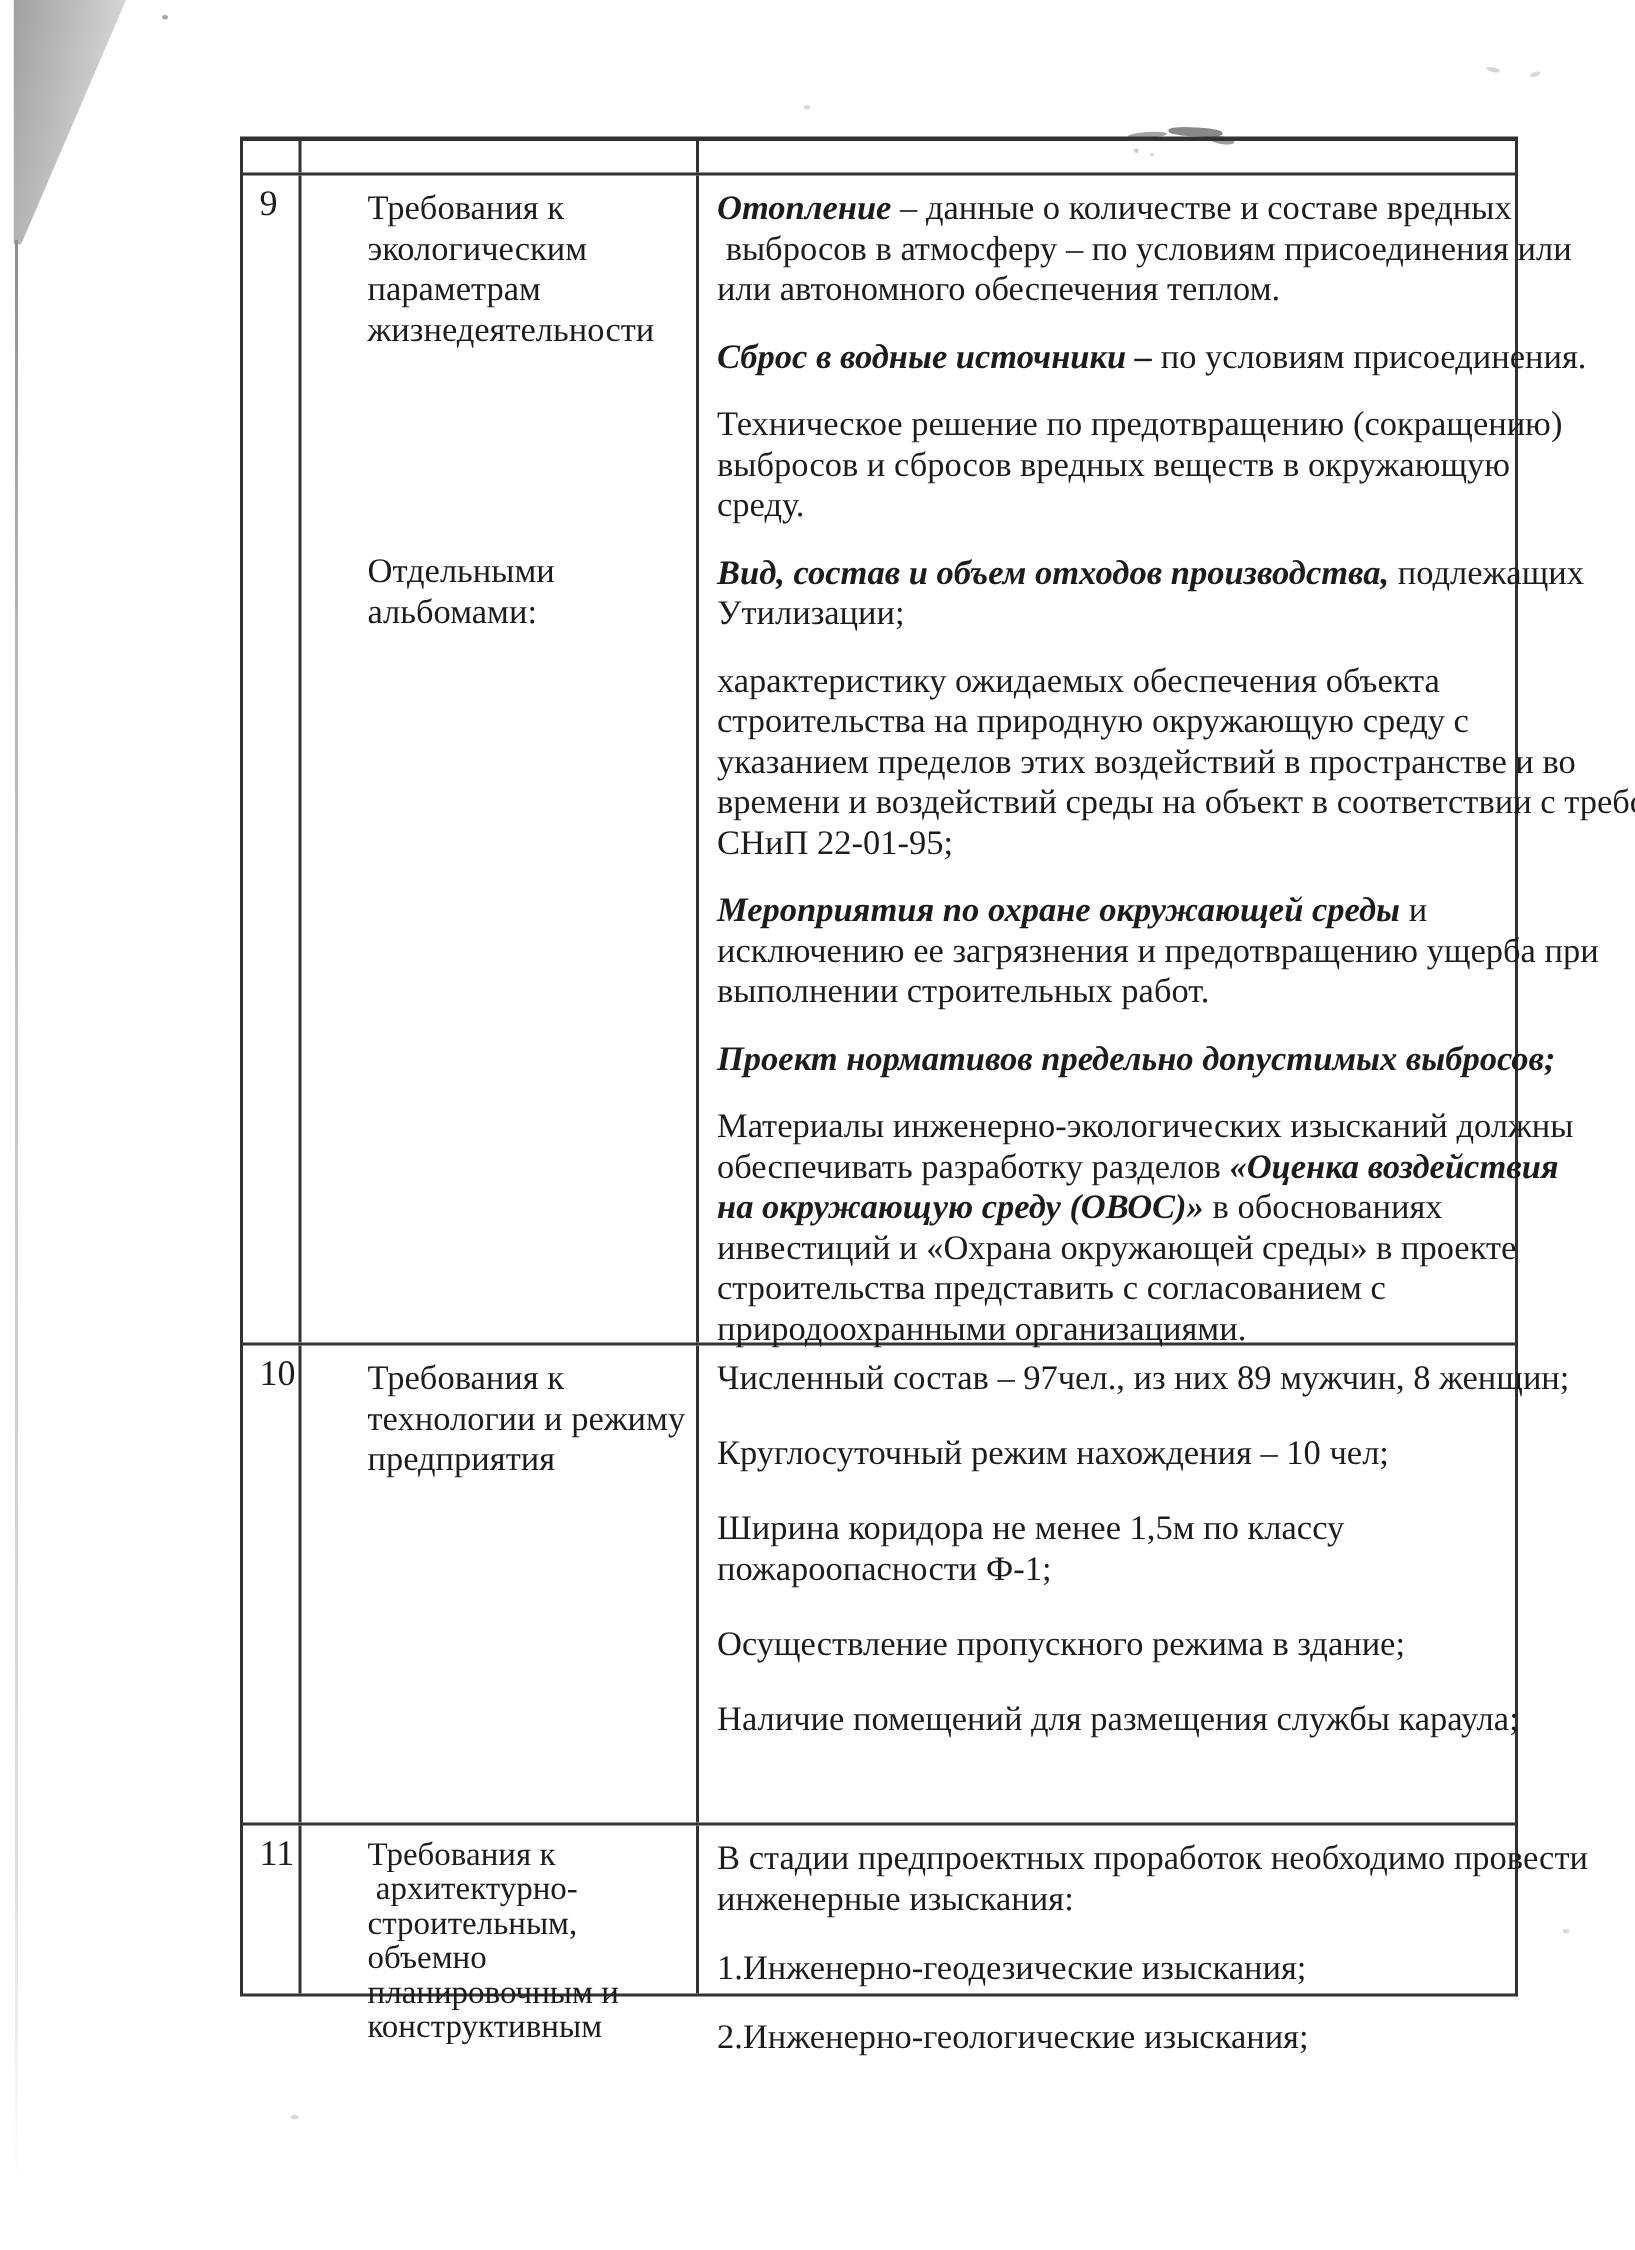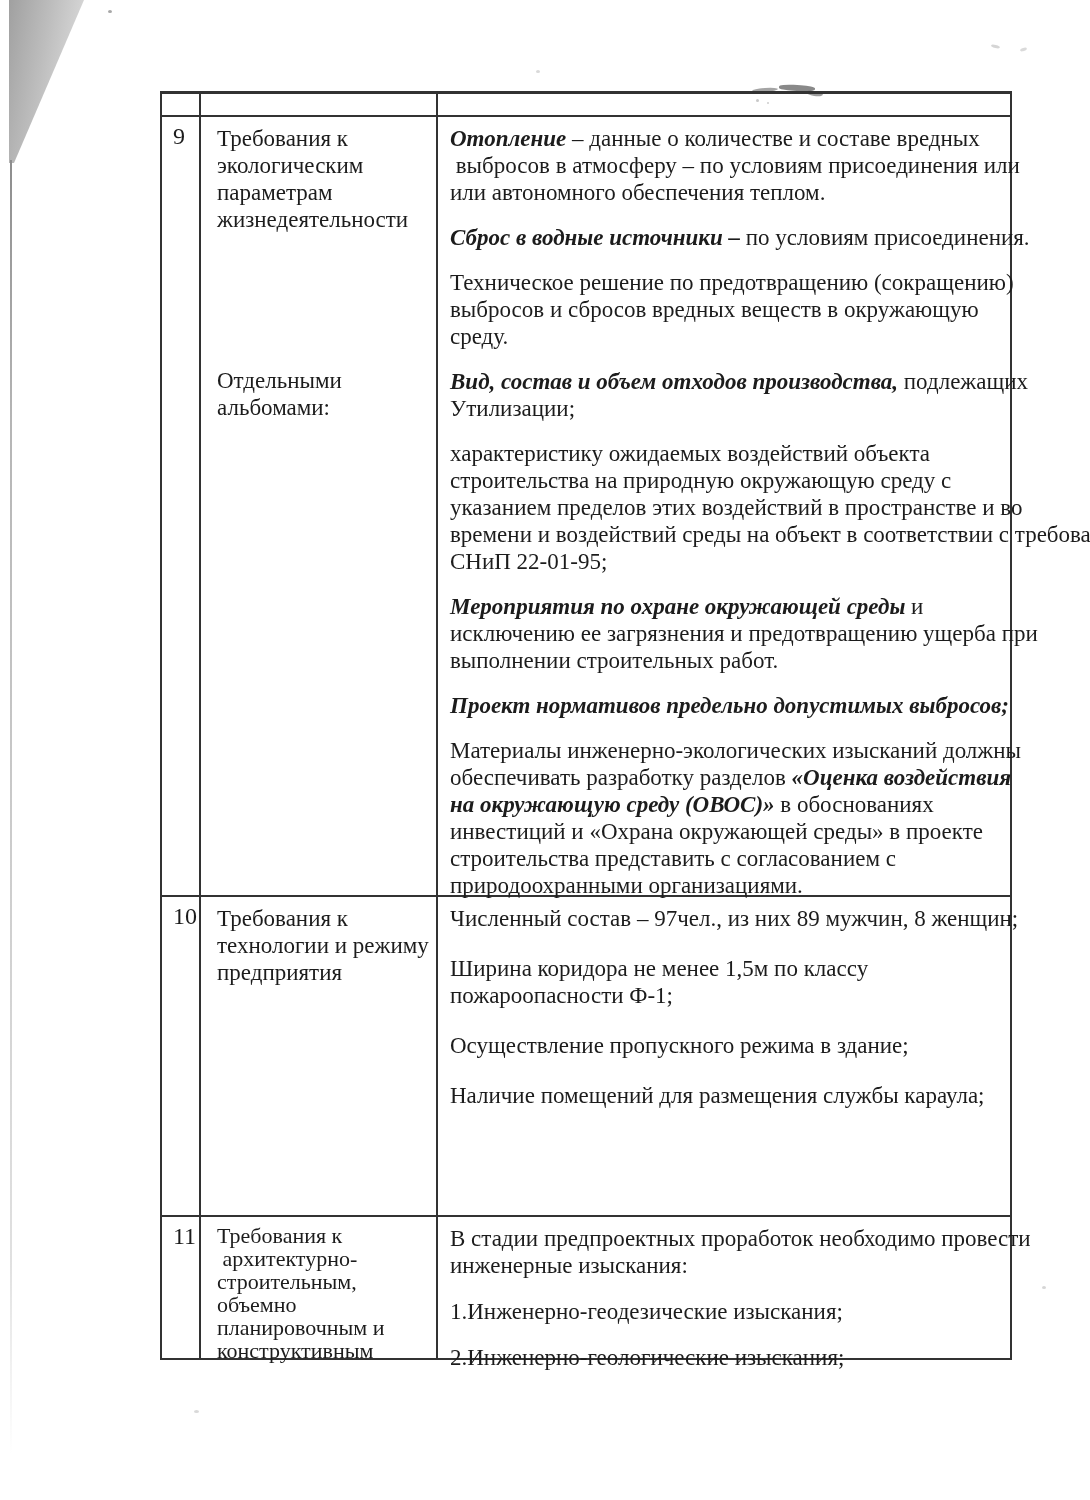--- a/index.html
+++ b/index.html
@@ -39,30 +39,30 @@
   .doc-table{
     position:absolute;left:160px;top:91px;width:848px;
     border:2px solid #323232;border-top-width:3px;
     box-sizing:content-box;
   }
   .row{display:flex;box-sizing:border-box;overflow:visible;}
   .row + .row{border-top:2px solid #323232;}
   .header-row{height:21px;}
   .row-9{height:780px;}
   .row-10{height:320px;justify-content:space-between;}
-  .row-11{height:143px;}
+  .row-11{height:114px;}
   .c1{
     width:39px;flex:0 0 39px;box-sizing:border-box;
     border-right:2px solid #323232;
     padding:6px 0 0 11px;font-size:24px;line-height:27px;
   }
   .c2{
     width:237px;flex:0 0 237px;box-sizing:border-box;
     border-right:2px solid #323232;
-    padding:8px 6px 0 16px;font-size:23px;line-height:27px;
+    padding:8px 6px 0 16px;font-size:23px;line-height:27px;margin-left:28px;
   }
   .c3{
     flex:1 1 auto;box-sizing:border-box;
     padding:8px 0 0 12px;font-size:23px;line-height:27px;
     overflow:visible;
   }
   .row-11 .c2{font-size:22px;line-height:23px;padding-top:7px;}
   .label-block + .label-block{margin-top:134px;}
   .para{margin:0 0 18px 0;}
   .row-10 .para{margin-bottom:23px;}
@@ -121,21 +121,21 @@
           <div class="para">
             <div class="line"><span>Техническое решение по предотвращению (сокращению)</span></div>
             <div class="line"><span>выбросов и сбросов вредных веществ в окружающую</span></div>
             <div class="line"><span>среду.</span></div>
           </div>
           <div class="para">
             <div class="line"><b>Вид, состав и объем отходов производства,</b><span> подлежащих</span></div>
             <div class="line"><span>Утилизации;</span></div>
           </div>
           <div class="para">
-            <div class="line"><span>характеристику ожидаемых воздействий объекта</span></div>
+            <div class="line"><span>характеристику ожидаемых обеспечения объекта</span></div>
             <div class="line"><span>строительства на природную окружающую среду с</span></div>
             <div class="line"><span>указанием пределов этих воздействий в пространстве и во</span></div>
             <div class="line"><span>времени и воздействий среды на объект в соответствии с требовани</span></div>
             <div class="line"><span>СНиП 22-01-95;</span></div>
           </div>
           <div class="para">
             <div class="line"><b>Мероприятия по охране окружающей среды</b><span> и</span></div>
             <div class="line"><span>исключению ее загрязнения и предотвращению ущерба при</span></div>
             <div class="line"><span>выполнении строительных работ.</span></div>
           </div>
@@ -159,20 +159,23 @@
             <div class="line">Требования к</div>
             <div class="line">технологии и режиму</div>
             <div class="line">предприятия</div>
           </div>
         </div>
         <div class="c3">
           <div class="para">
             <div class="line"><span>Численный состав – 97чел., из них 89 мужчин, 8 женщин;</span></div>
           </div>
           <div class="para">
+            <div class="line"><span>Круглосуточный режим нахождения – 10 чел;</span></div>
+          </div>
+          <div class="para">
             <div class="line"><span>Ширина коридора не менее 1,5м по классу</span></div>
             <div class="line"><span>пожароопасности Ф-1;</span></div>
           </div>
           <div class="para">
             <div class="line"><span>Осуществление пропускного режима в здание;</span></div>
           </div>
           <div class="para">
             <div class="line"><span>Наличие помещений для размещения службы караула;</span></div>
           </div>
         </div>

